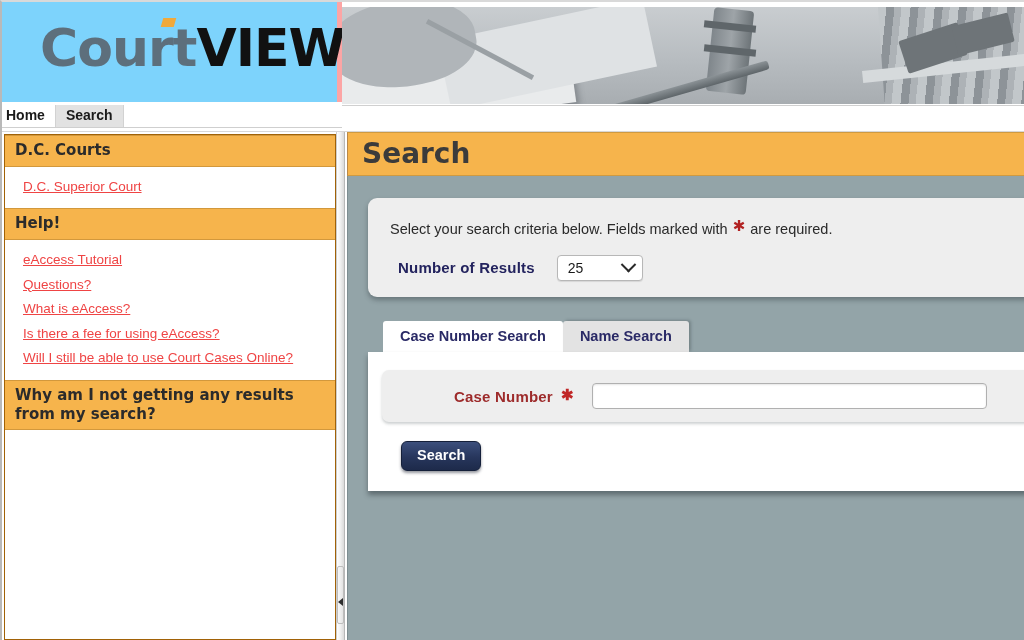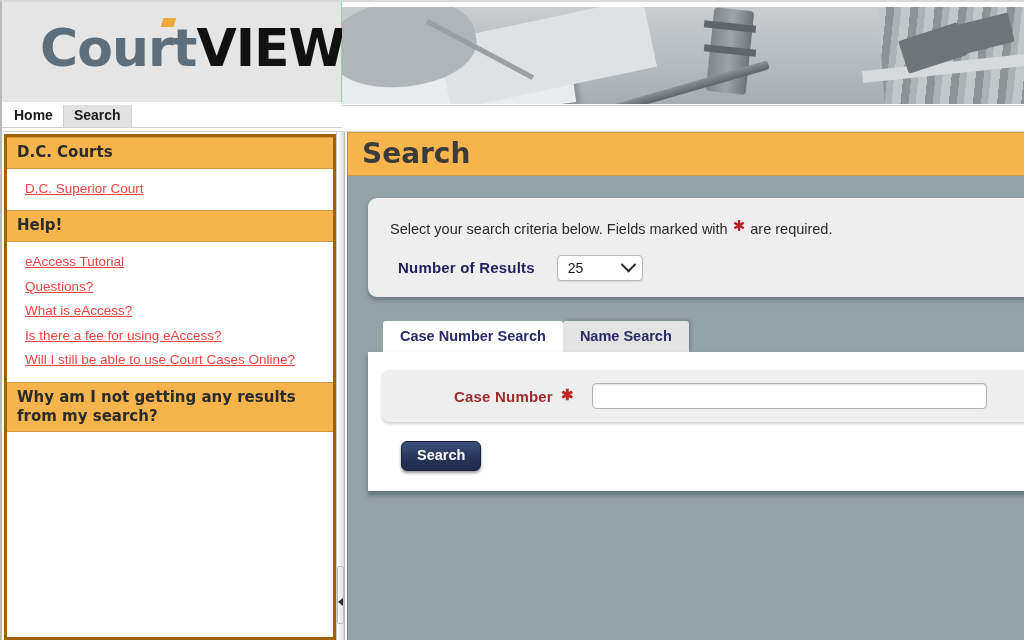--- a/index.html
+++ b/index.html
@@ -33,22 +33,22 @@
     width: 1022px;
     height: 104px;
     display: flex;
     align-items: stretch;
     background: #ffffff;
   }
   .logo-cell {
     width: 340px;
     min-width: 340px;
     position: relative;
-    background: #e5e5e5;
-    border-right: 1px solid #fca5a5;
+    background: #7dd3fc;
+    border-right: 5px solid #fca5a5;
     box-sizing: border-box;
     text-align: right;
   }
   .logo {
     position: absolute;
     left: 38px;
     top: 20px;
     font-size: 52px;
     font-weight: bold;
     letter-spacing: -1px;
@@ -183,21 +183,21 @@
   }
   .nav-tab {
     font-size: 14px;
     font-weight: bold;
     color: #1a1a1a;
     padding: 3px 10px 4px 10px;
     line-height: 1.1;
     cursor: pointer;
     white-space: nowrap;
   }
-  .nav-tab.home { padding-left: 12px; }
+  .nav-tab.home { padding-left: 4px; }
   .nav-tab.active {
     background: #e2e2e2;
     border-left: 1px solid #d2d2d2;
     border-right: 1px solid #d2d2d2;
   }
   .nav-underline {
     position: absolute;
     left: 0; top: 126px;
     width: 1022px;
     height: 3px;
@@ -205,21 +205,21 @@
     border-bottom: 1px solid #d8d8d8;
   }
 
   
   .sidebar {
     position: absolute;
     left: 2px; top: 132px;
     width: 332px;
     height: 506px;
     background: #ffffff;
-    border: 3px solid #a16207;
+    border: 1px solid #a16207;
     box-sizing: border-box;
     overflow: hidden;
   }
   .side-header {
     background: #f6b44c;
     border-top: 1px solid #d2983c;
     border-bottom: 1px solid #d2983c;
     padding: 5px 10px 6px 10px;
     font-size: 15px;
     font-weight: bold;

